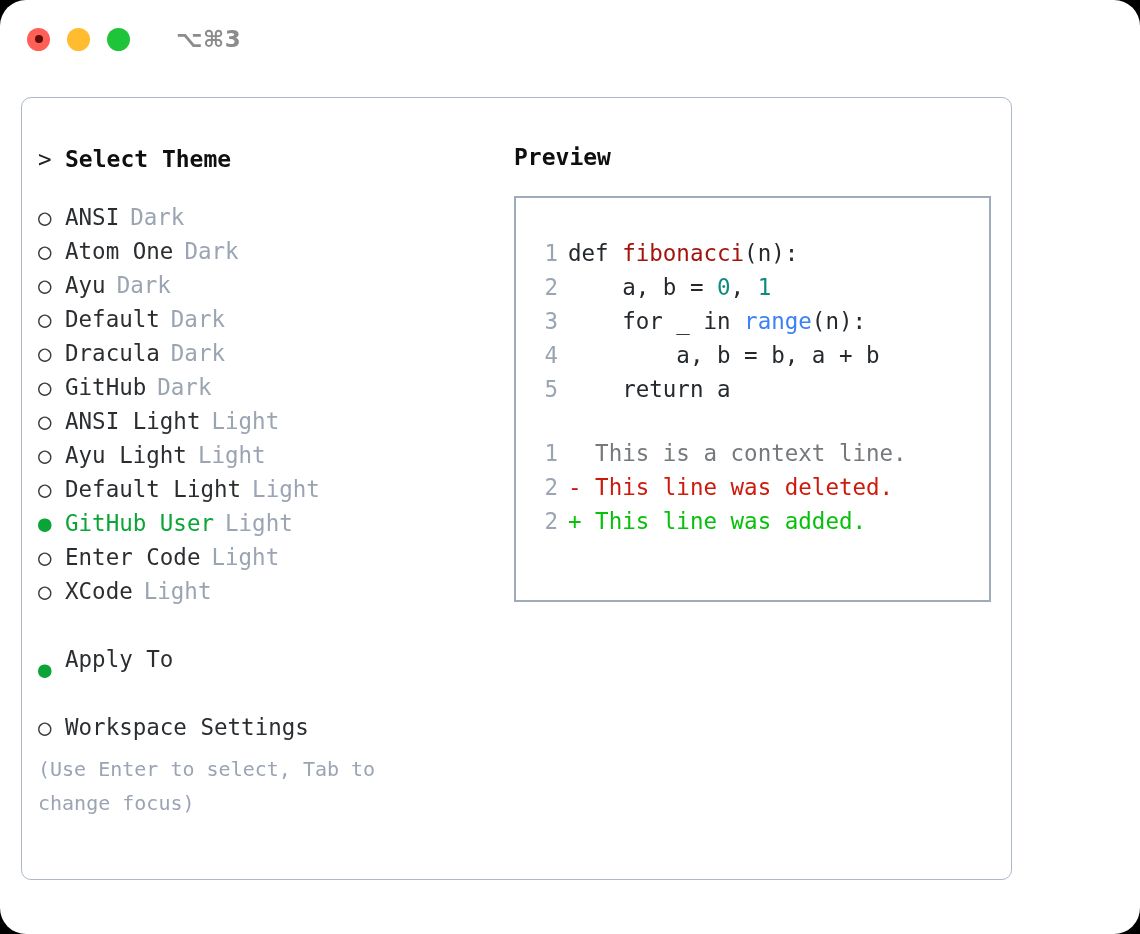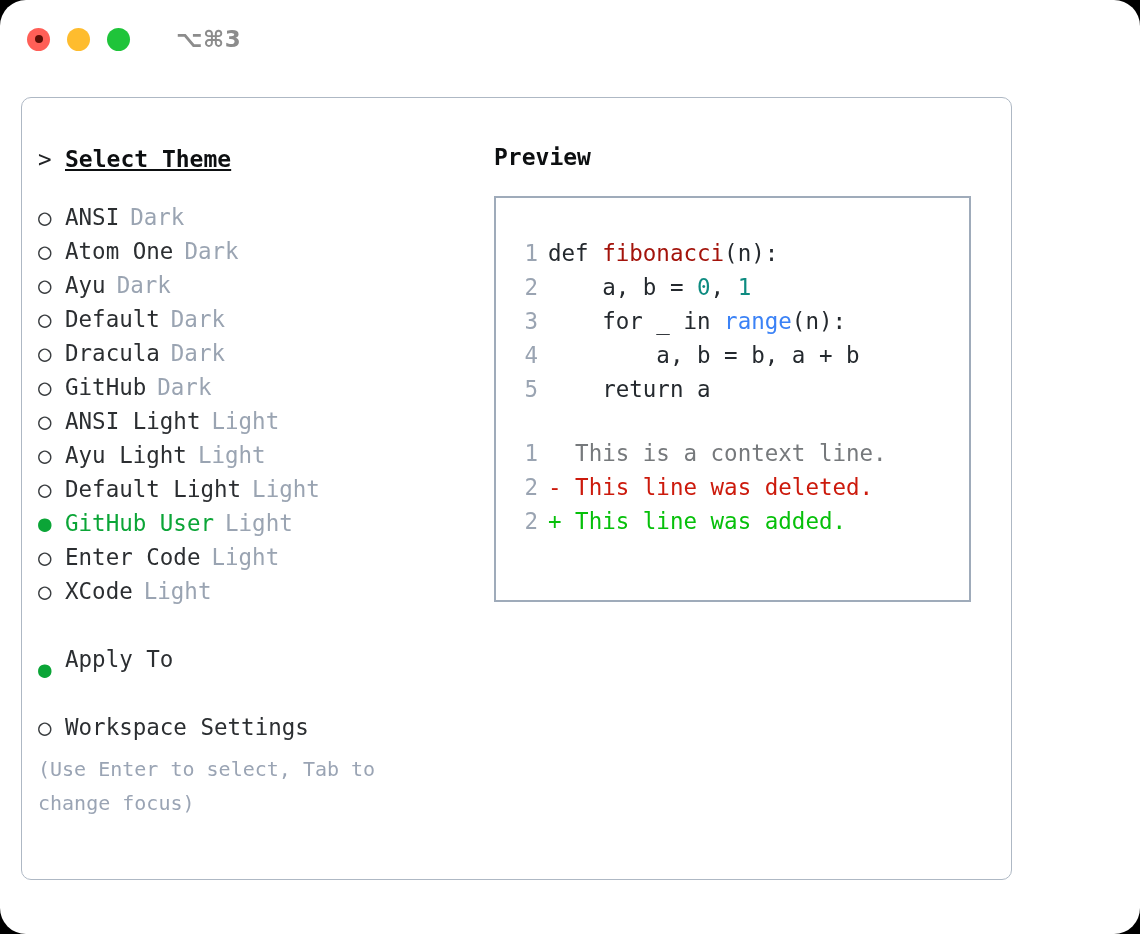--- a/index.html
+++ b/index.html
@@ -118,21 +118,20 @@
     font-size: 22.5px;
     color: #222426;
   }
   .marker.bullet-on  { color: #0ba537; }
   .marker.bullet-off { color: #3a3d40; }
 
   .heading {
     font-weight: bold;
     color: #0d0f11;
     font-size: 23px;
-    text-decoration: underline;
   }
   .label { color: #2b2e31; margin-top: 24px; }
   .label.selected { color: #0ba537; }
   .tag {
     color: #9aa4b2;
     margin-left: 11px;
   }
 
   .spacer-row { height: 34px; }
 
@@ -140,21 +139,21 @@
     margin-top: 32px;
     font-size: 20px;
     line-height: 34px;
     color: #9aa4b4;
     width: 404px;
   }
 
   
   .right-col {
     position: absolute;
-    left: 472px;
+    left: 492px;
     top: 44px;
     width: 490px;
   }
   .preview-title {
     font-size: 23px;
     font-weight: bold;
     color: #0d0f11;
     line-height: 30px;
     margin-bottom: 24px;
   }

